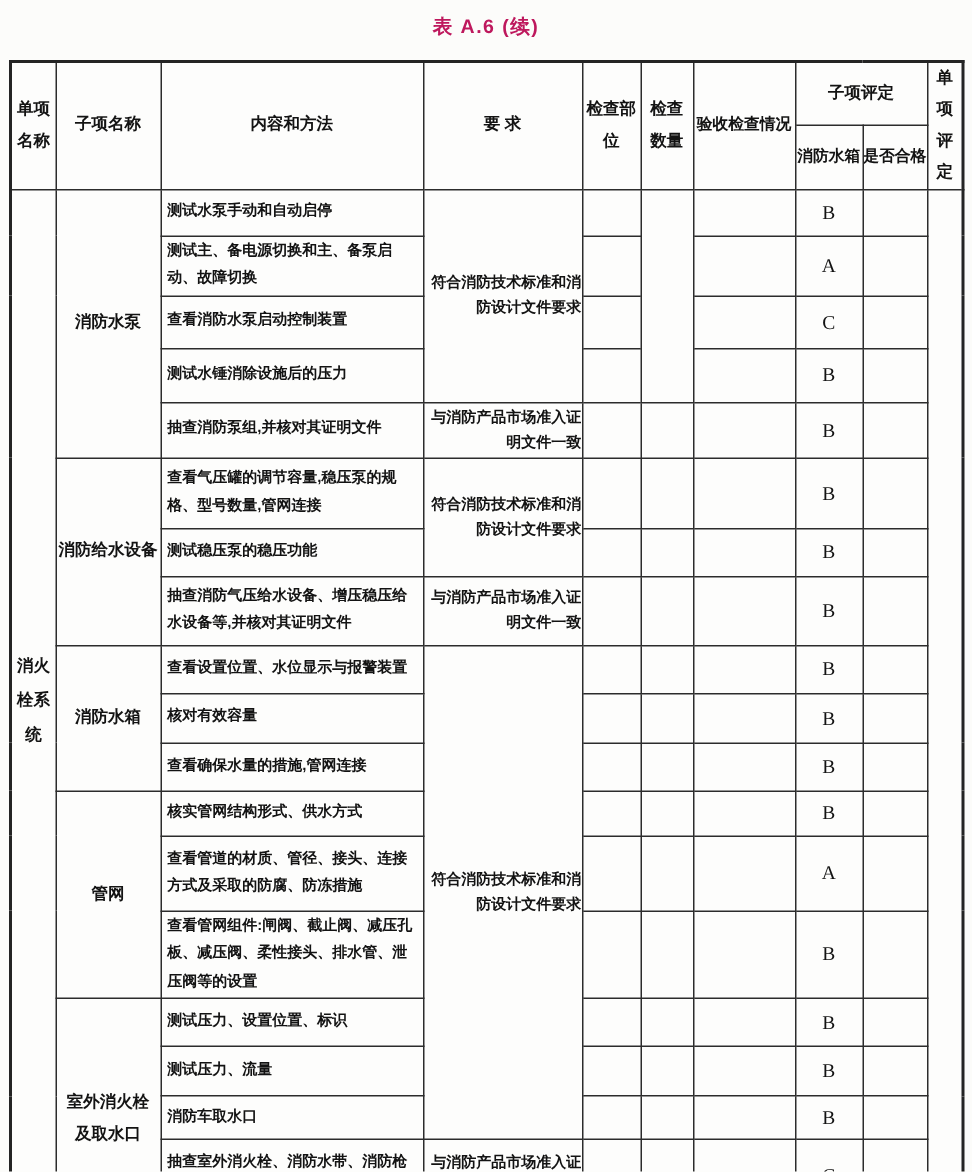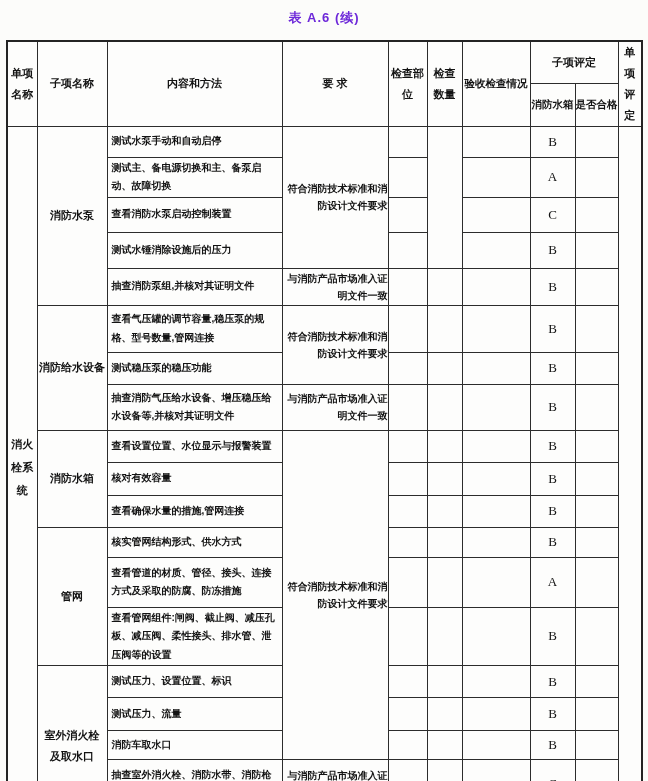--- a/index.html
+++ b/index.html
@@ -15,21 +15,21 @@
     height: 781px;
     position: relative;
     overflow: hidden;
   }
   .doc-title {
     text-align: center;
     font-size: 13px;
     font-weight: bold;
     padding-top: 9px;
     letter-spacing: 1px;
-    color: #6d28d9;
+    color: #be185d;
   }
   table.insp {
     border-collapse: collapse;
     table-layout: fixed;
     width: 635px;
     margin: 13px 0 0 6px;
     border: 2px solid #242424;
     background: #fdfdfc;
   }
   th, td {

